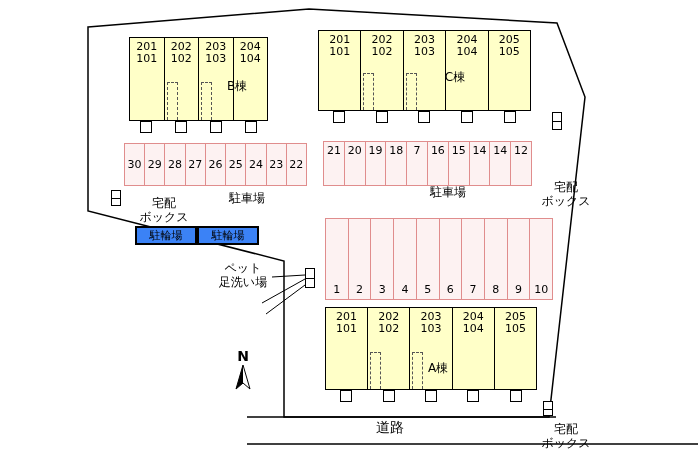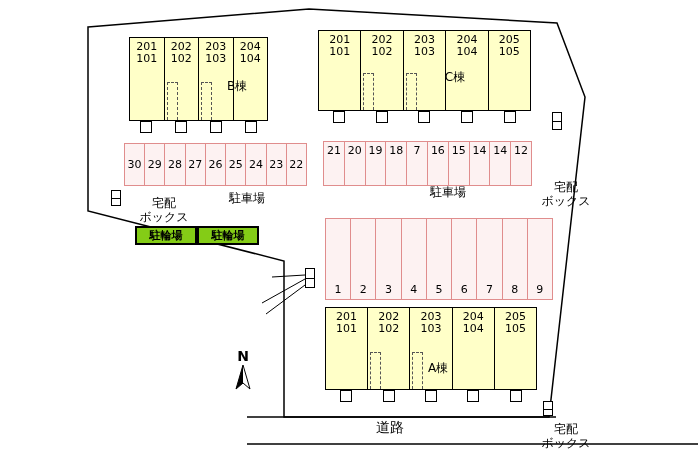--- a/index.html
+++ b/index.html
@@ -19,22 +19,22 @@
   .porch{width:12px;height:12px;border:1px solid #000;background:#fff;box-sizing:border-box;}
   .prow{position:absolute;display:flex;border:1px solid var(--parking-line,#e08d8d);
         background:var(--parking-fill,#fdf2f2);box-sizing:border-box;}
   .pspace{flex:1;border-left:1px solid var(--parking-line,#e08d8d);display:flex;
           justify-content:center;font-size:11px;}
   .pspace:first-child{border-left:none;}
   .num-mid .pspace{align-items:center;}
   .num-top .pspace{align-items:flex-start;padding-top:2px;}
   .num-bottom .pspace{align-items:flex-end;padding-bottom:3px;}
   .lbl{position:absolute;font-size:12px;line-height:14px;white-space:pre-line;text-align:center;}
-  .bikebox{position:absolute;border:2px solid #000;background:#84cc16;display:flex;
-           align-items:center;justify-content:center;font-size:11px;box-sizing:border-box;font-weight:bold;}
+  .bikebox{position:absolute;border:2px solid #000;background:#3b82f6;display:flex;
+           align-items:center;justify-content:center;font-size:11px;box-sizing:border-box;}
   .dbox{position:absolute;width:10px;border:1px solid #000;background:#fff;box-sizing:border-box;}
   .dbox i{display:block;border-bottom:1px solid #000;}
   .north-n{position:absolute;font-size:14px;font-weight:bold;text-align:center;}
 </style>
 </head>
 <body>
 
 <div class="canvas">
 
   <svg class="overlay" width="700" height="466" viewBox="0 0 700 466">
@@ -195,20 +195,23 @@
       </div>
     <div class="pspace">
         <span>7</span>
       </div>
     <div class="pspace">
         <span>8</span>
       </div>
     <div class="pspace">
         <span>9</span>
       </div>
+    <div class="pspace">
+        <span>10</span>
+      </div>
   </div>
 
   <div class="building" style="left:325px;top:307px;width:212px;height:83px">
     <div class="unit">
       <span class="unit-label">201
 101</span>
     </div>
     <div class="unit">
       <span class="unit-label">202
 102</span>
@@ -242,20 +245,22 @@
 
   <div class="dbox" style="left:111px;top:190px;height:16px">
       <i style="height:7px"></i>
     </div>
   <div class="lbl" style="left:130px;top:196px;width:68px">宅配
 ボックス</div>
 
   <div class="bikebox" style="left:135px;top:226px;width:62px;height:19px">駐輪場</div>
   <div class="bikebox" style="left:197px;top:226px;width:62px;height:19px">駐輪場</div>
 
+  <div class="lbl" style="left:210px;top:261px;width:66px">ペット
+足洗い場</div>
   <div class="dbox" style="left:305px;top:268px;height:20px">
       <i style="height:9px"></i>
     </div>
 
   <div class="north-n" style="left:231px;top:348px;width:24px">N</div>
 
   <div class="lbl" style="left:360px;top:420px;width:60px;font-size:14px">道路</div>
 
   <div class="dbox" style="left:552px;top:112px;height:18px">
       <i style="height:8px"></i>

